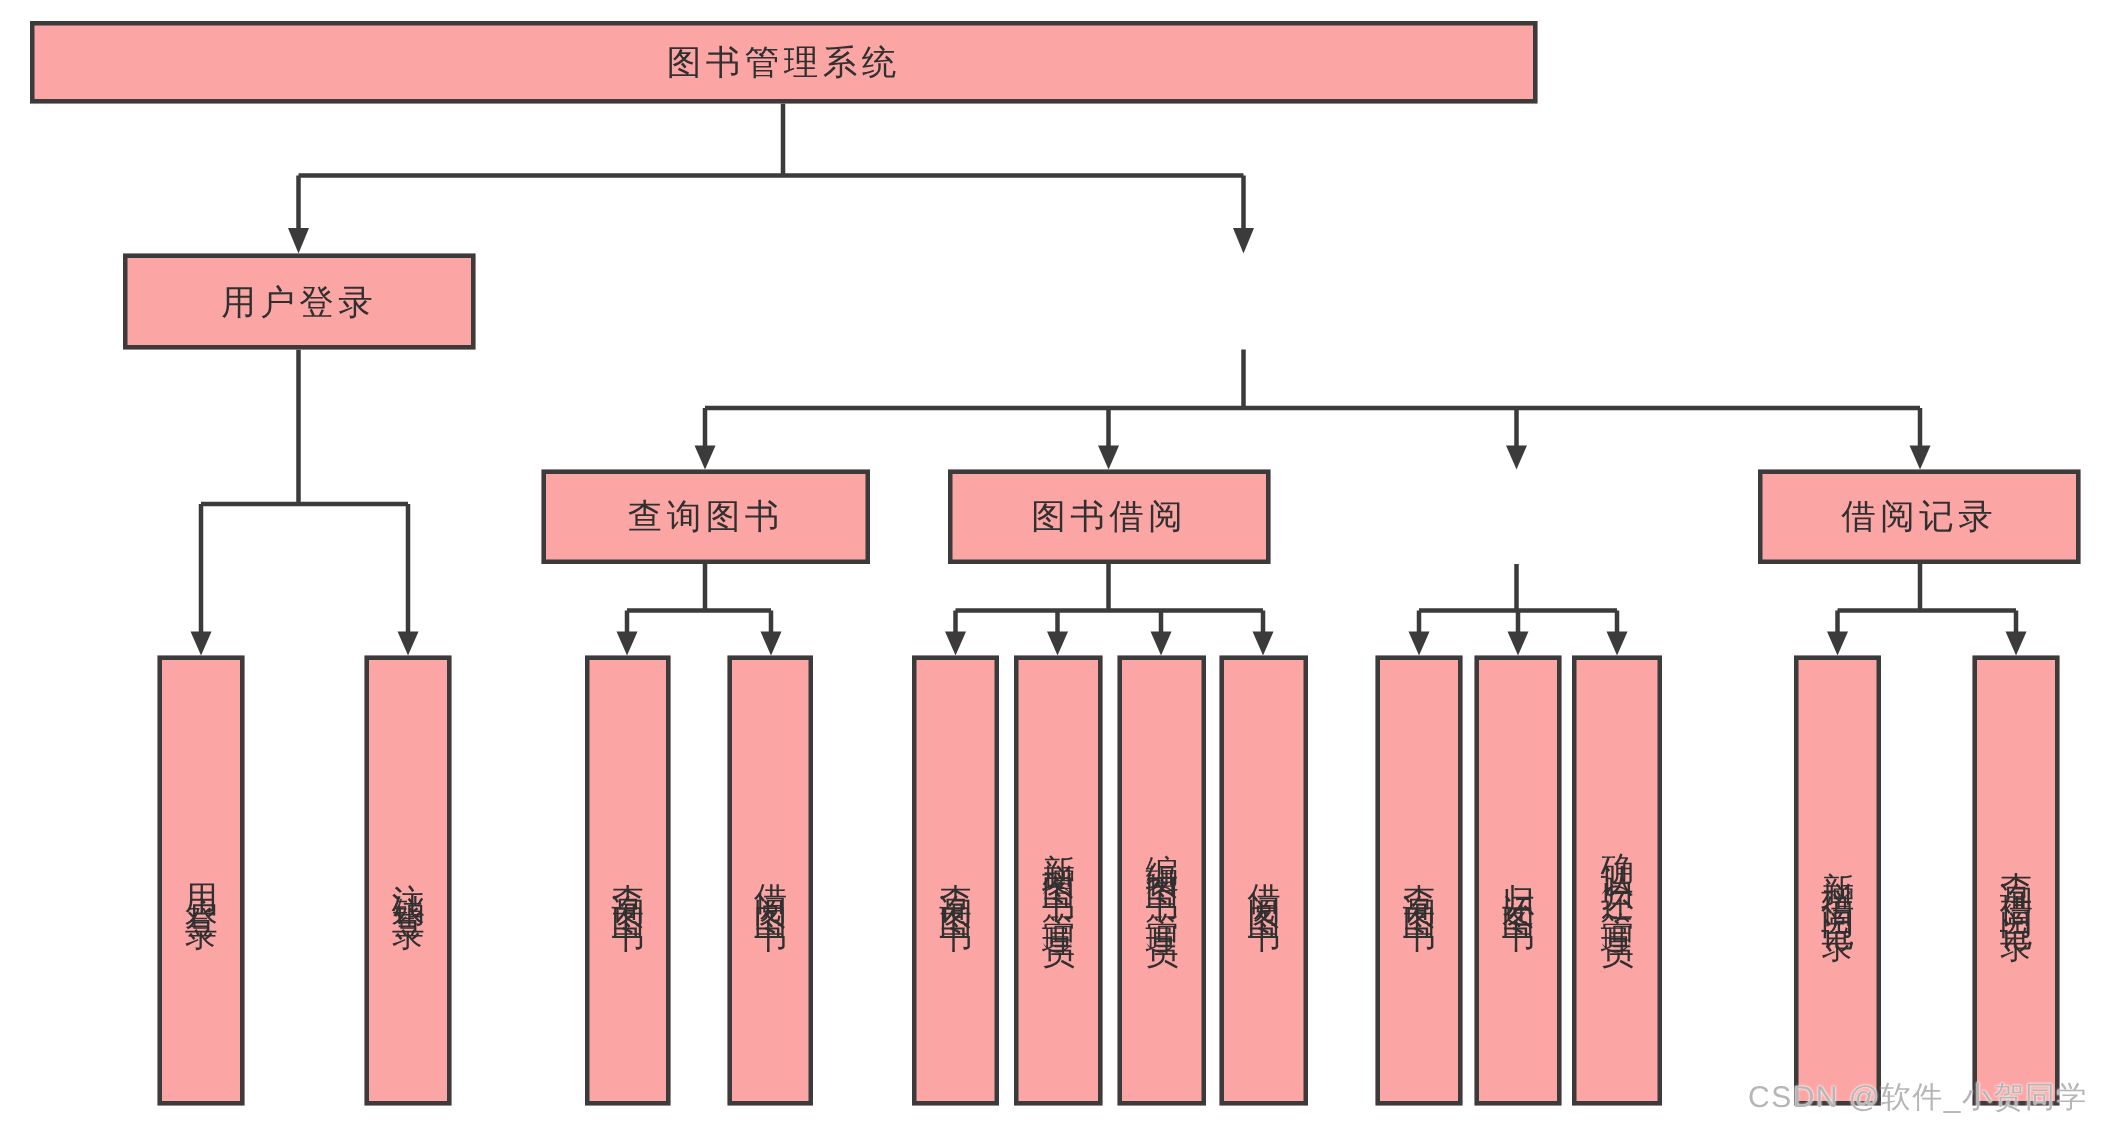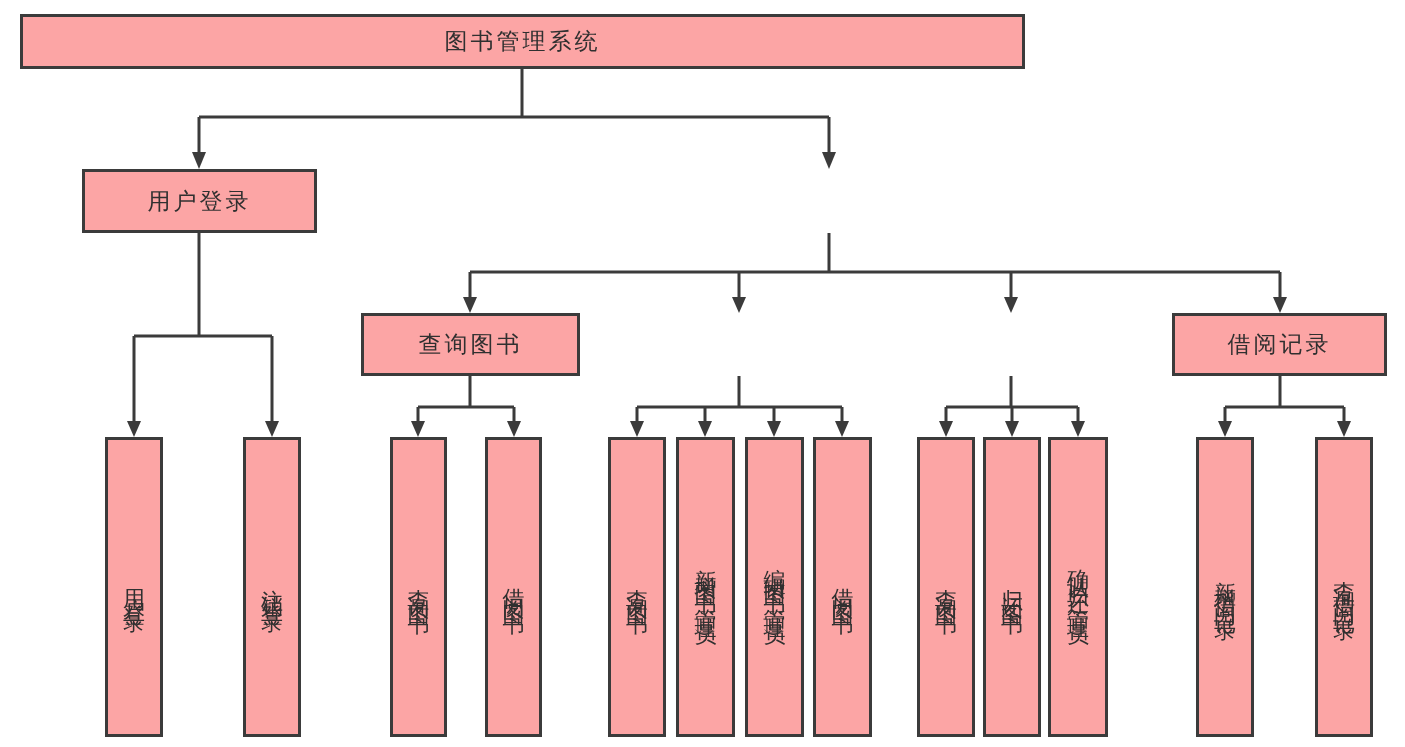--- a/index.html
+++ b/index.html
@@ -113,20 +113,23 @@
     <span class="lbl">图书管理系统</span>
   </div>
 
   <div class="node" style="left:82px;top:169px;width:235px;height:64px">
     <span class="lbl">用户登录</span>
   </div>
 
   <div class="node" style="left:361px;top:313px;width:219px;height:63px">
     <span class="lbl">查询图书</span>
   </div>
+  <div class="node" style="left:632px;top:313px;width:215px;height:63px">
+    <span class="lbl">图书借阅</span>
+  </div>
   <div class="node" style="left:1172px;top:313px;width:215px;height:63px">
     <span class="lbl">借阅记录</span>
   </div>
 
   <div class="node leaf" style="left:105px;top:437px;width:58px;height:300px">
     <span class="lbl">用户登录</span>
   </div>
   <div class="node leaf" style="left:243px;top:437px;width:58px;height:300px">
     <span class="lbl">注销登录</span>
   </div>
@@ -161,14 +164,15 @@
     <span class="lbl">确认归还（管理员）</span>
   </div>
 
   <div class="node leaf" style="left:1196px;top:437px;width:58px;height:300px">
     <span class="lbl">新增借阅记录</span>
   </div>
   <div class="node leaf" style="left:1315px;top:437px;width:58px;height:300px">
     <span class="lbl">查询借阅记录</span>
   </div>
 
+  <div class="watermark">CSDN @软件_小贺同学</div>
 
 </div>
 
 </body></html>

